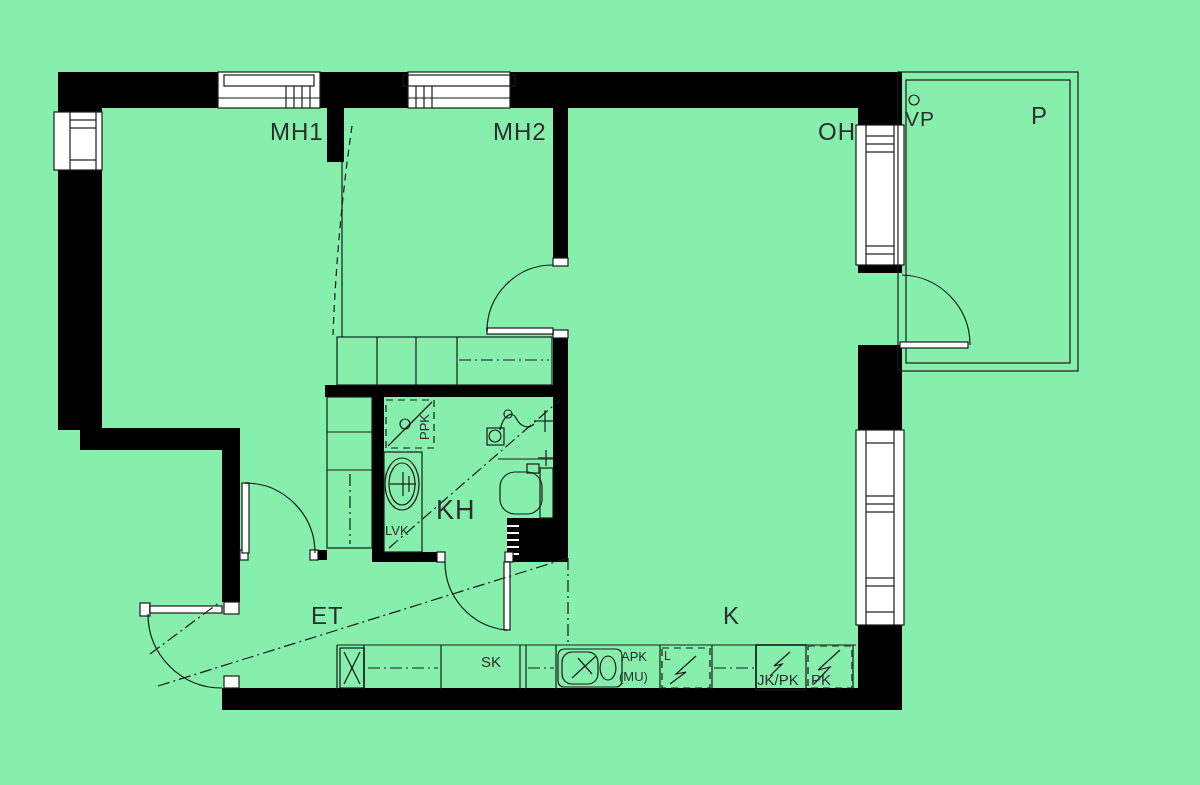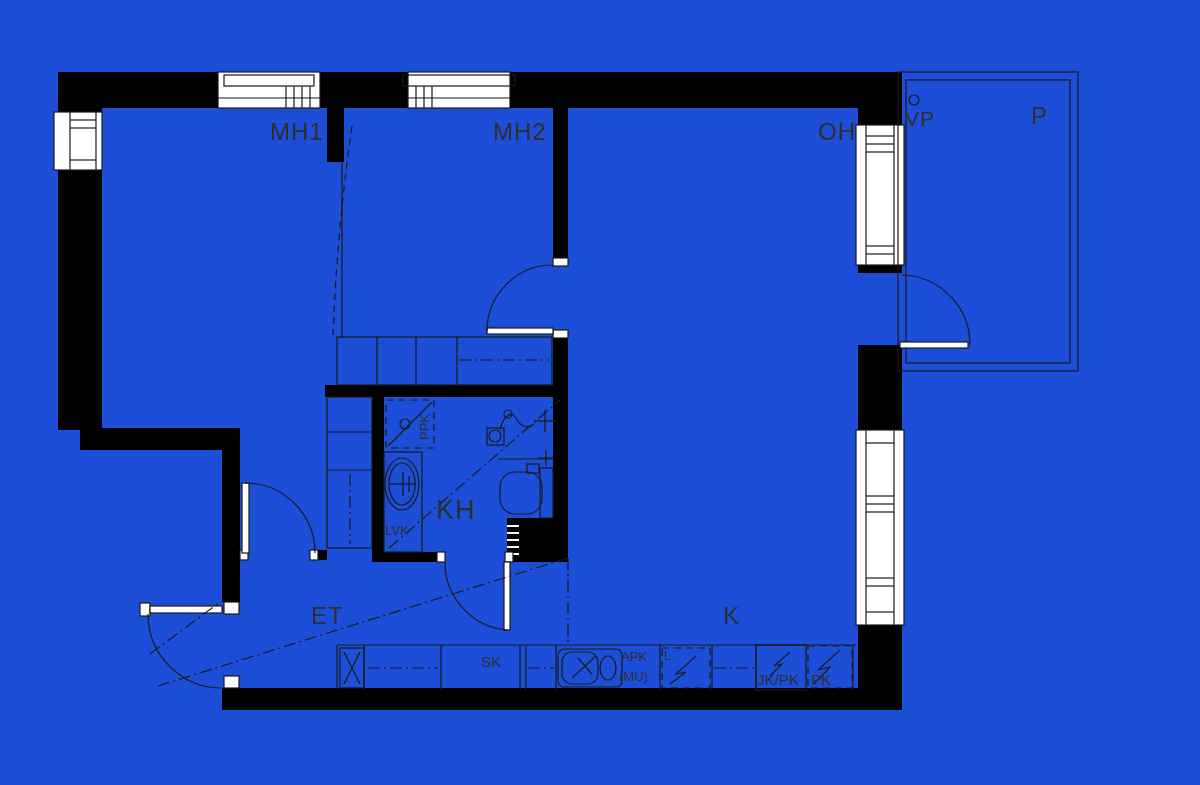--- a/index.html
+++ b/index.html
@@ -1,16 +1,16 @@
 <!DOCTYPE html>
 <html><head>
 <meta charset="utf-8">
 <style>
   html,body{margin:0;padding:0;background:#ffffff;}
-  .page{position:relative;width:1200px;height:785px;background:#1d4ed8;overflow:hidden;}
+  .page{position:relative;width:1200px;height:785px;background:#86efac;overflow:hidden;}
   svg{position:absolute;left:0;top:0;}
   text{font-family:"Liberation Sans","DejaVu Sans",sans-serif;fill:#2e2e2e;}
   .room-label{font-size:24px;letter-spacing:1px;}
   .small-label{font-size:13px;}
   .wall{fill:#000000;stroke:none;}
   .thin{stroke:#1a1a1a;stroke-width:1.2;fill:none;}
   .thin-f{stroke:#1a1a1a;stroke-width:1.2;fill:#ffffff;}
   .dashdot{stroke:#1a1a1a;stroke-width:1.2;fill:none;stroke-dasharray:12 4 2 4;}
   .dashed{stroke:#1a1a1a;stroke-width:1.2;fill:none;stroke-dasharray:7 5;}
 </style>

